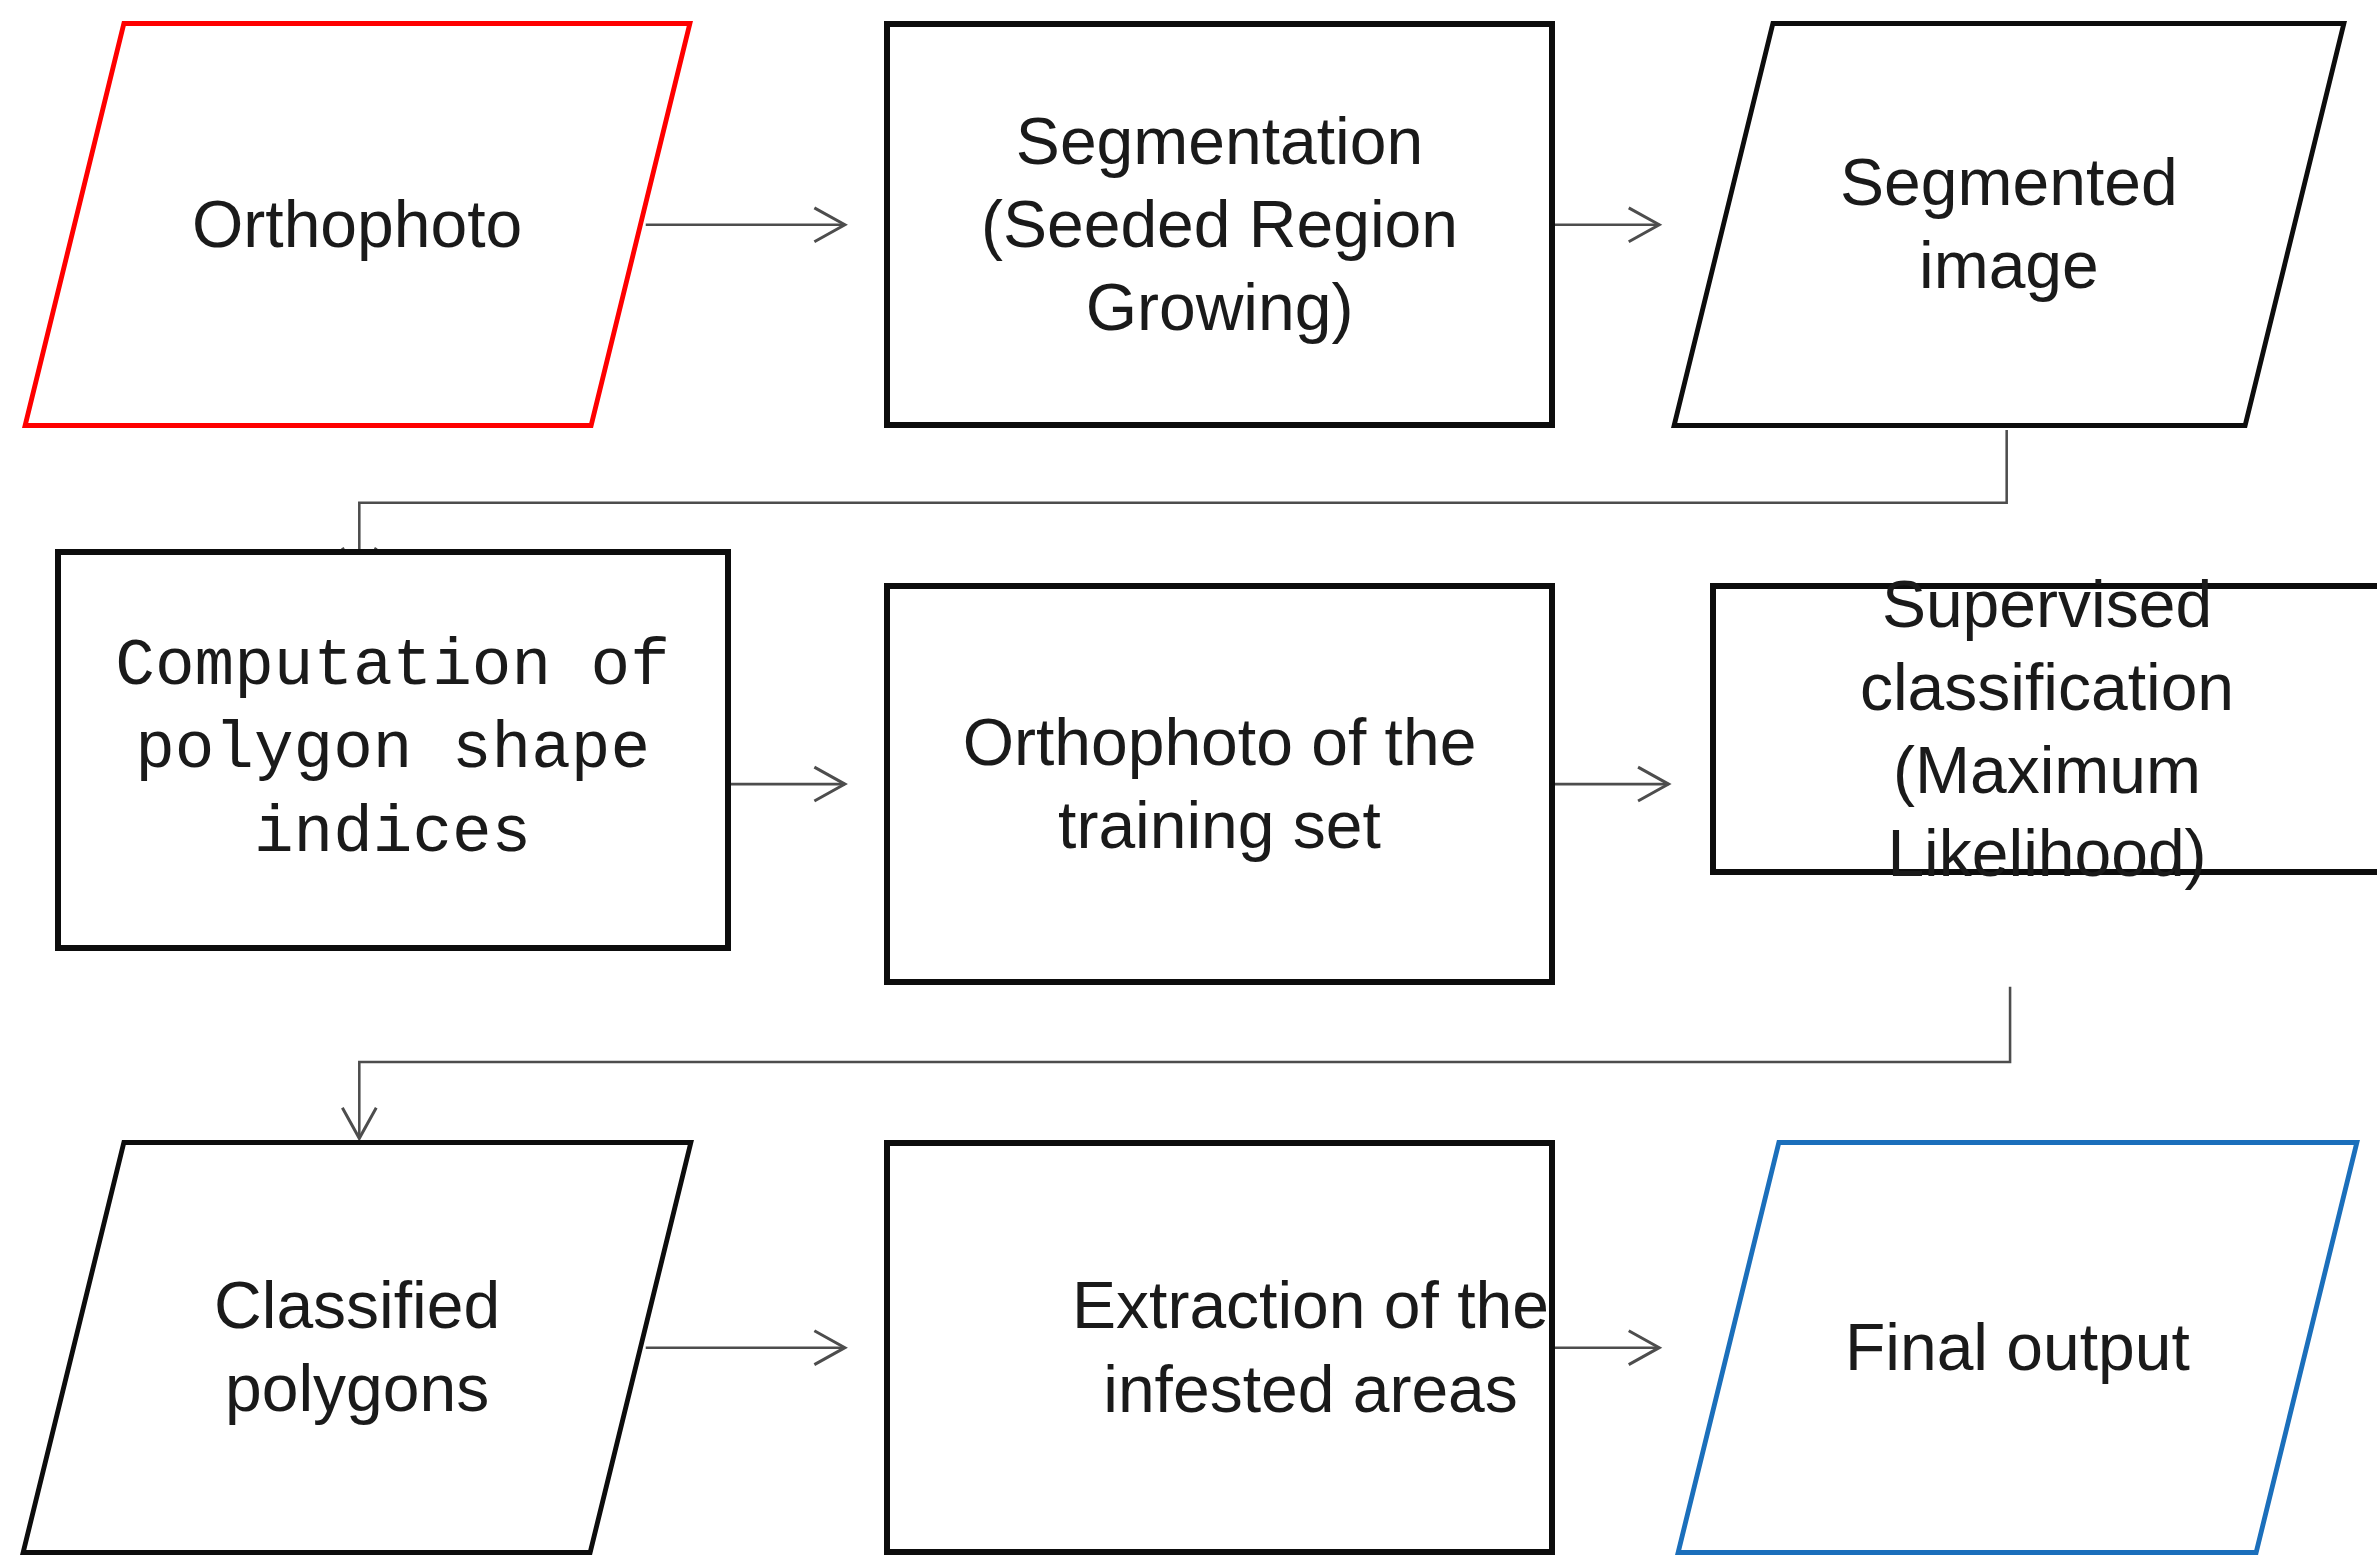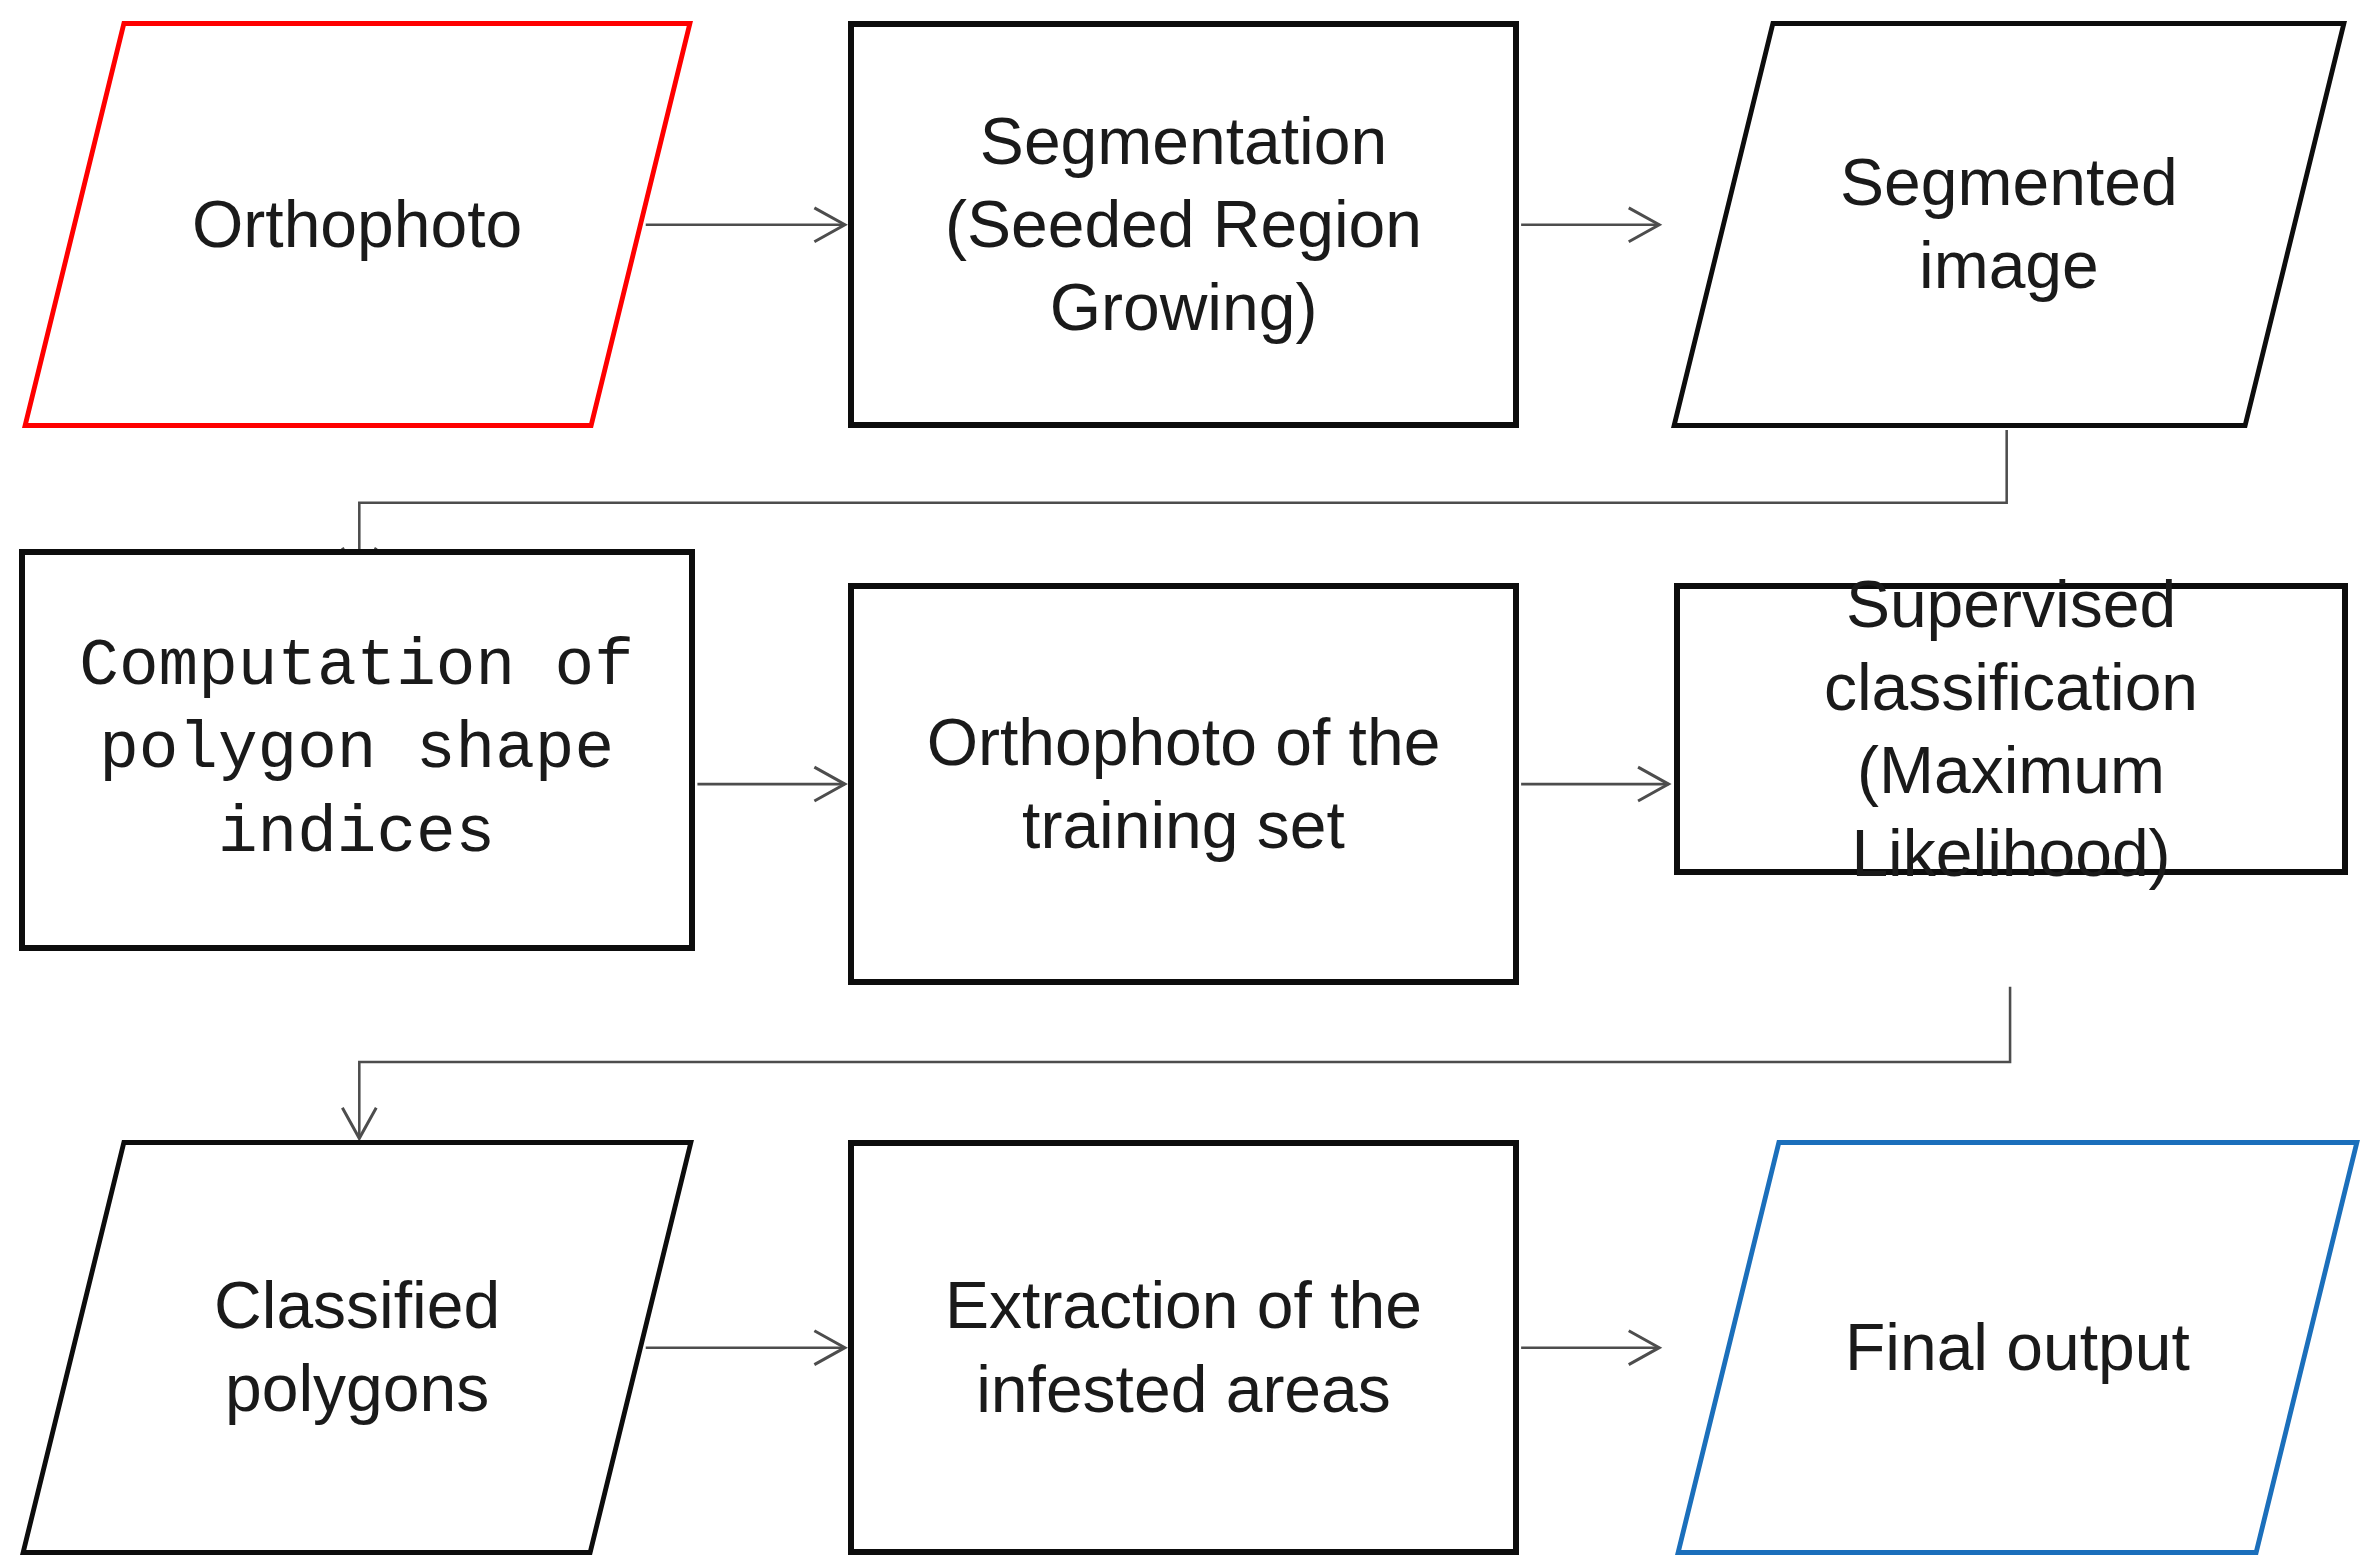--- a/index.html
+++ b/index.html
@@ -41,20 +41,21 @@
   }
   .node .label {
     white-space: pre-line;
     text-align: center;
     font-size: 66px;
     line-height: 1.26;
     color: var(--text, #1a1a1a);
   }
   .rect {
     border: 6.8px solid var(--border-black, #0d0d0d);
+    margin-left: 36px;
   }
   .para {
     border: 5.1px solid var(--border-black, #0d0d0d);
     transform: skewX(-13.8deg);
   }
   .para .label {
     transform: skewX(13.8deg);
   }
   .para.red  { border-color: var(--accent-red, #fe0000); }
   .para.blue { border-color: var(--accent-blue, #1b6fbb); }
@@ -121,21 +122,21 @@
 classification
 (Maximum
 Likelihood)</span>
   </div>
 
   <div class="node para" style="left:71px; top:1140px; width:572px; height:415px;">
     <span class="label">Classified
 polygons</span>
   </div>
 
-  <div class="node rect" style="left:848px; top:1140px; width:671px; height:415px;">
+  <div class="node rect" style="left:848px; top:1140px; width:671px; height:415px;justify-content:flex-end;">
     <span class="label">Extraction of the
 infested areas</span>
   </div>
 
   <div class="node para blue" style="left:1726px; top:1140px; width:583px; height:415px;">
     <span class="label">Final output</span>
   </div>
 
 </div>
 

